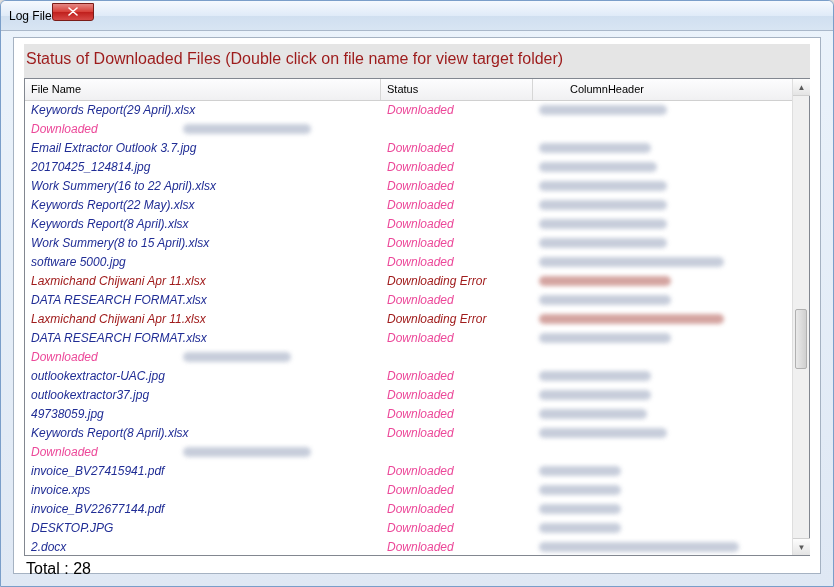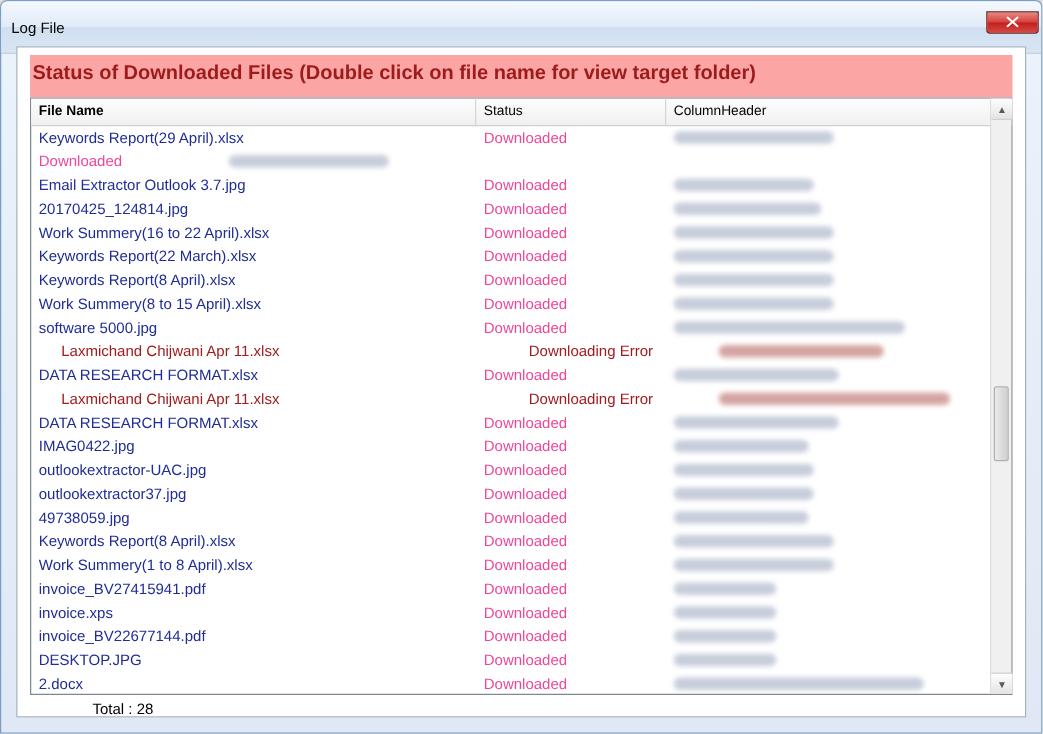--- a/index.html
+++ b/index.html
@@ -15,24 +15,23 @@
     .window {
       width: 834px;
       height: 587px;
       background: linear-gradient(180deg, #ebf3fb 0%, #dfe8f4 100%);
       border: 1px solid #7a9ec9;
       border-radius: 6px 6px 0 0;
       box-shadow: 0 0 3px rgba(0,0,0,0.3);
       position: relative;
     }
     .titlebar {
-      height: 42px;
+      height: 30px;
       display: flex;
       align-items: center;
-      justify-content: space-between;
       padding: 0 2px 0 8px;
       background: linear-gradient(180deg, #f5f9fe 0%, #e0ebf8 50%, #d0dff0 51%, #d8e5f3 100%);
       border-radius: 5px 5px 0 0;
       border-bottom: 1px solid #aab8ca;
     }
     .titlebar-text {
       font-size: 12px;
       color: #000;
     }
     .close-btn {
@@ -52,23 +51,23 @@
     .close-btn svg { display: block; }
     .panel {
       position: absolute;
       left: 12px; right: 12px; top: 36px; bottom: 12px;
       background: #fff;
       border: 1px solid #a5b2c2;
       padding: 6px 10px 4px 10px;
     }
     .panel-title {
       font-size: 16px;
-      font-weight: bold;
+      font-weight: normal;
       color: #9d1b1b;
-      background: #fca5a5;
+      background: #e5e5e5;
       padding: 6px 0 10px 2px;
     }
     .grid {
       border: 1px solid #828790;
       height: 478px;
       position: relative;
       background: #fff;
     }
     .grid-header {
       display: flex;
@@ -77,43 +76,44 @@
       border-bottom: 1px solid #d0d0d0;
     }
     .gh {
       border-right: 1px solid #d6d6d6;
       padding: 4px 6px 0 6px;
       font-size: 11px;
       color: #000;
       cursor: pointer;
       white-space: nowrap;
     }
-    .gh-file { width: 356px; font-weight: bold; }
+    .gh-file { width: 356px; }
     .gh-status { width: 152px; }
-    .gh-col3 { flex: 1; }
+    .gh-col3 { flex: 1; margin-left: 31px; }
     .grid-body {
       position: absolute;
       left: 0; right: 17px; top: 22px; bottom: 0;
       overflow: hidden;
+      font-style: italic;
     }
     .row {
       display: flex;
       height: 19px;
       line-height: 19px;
     }
     .cell {
       padding: 0 6px;
       font-size: 12px;
       white-space: nowrap;
       overflow: hidden;
     }
     .c-file { width: 356px; color: #202d95; cursor: pointer; }
     .c-status { width: 152px; color: #ec4899; }
     .c-col3 { flex: 1; }
-    .row.err .c-file, .row.err .c-status { color: #a01c1c; margin-left: 18px; }
+    .row.err .c-file, .row.err .c-status { color: #a01c1c; }
     .blurcell {
       display: inline-block;
       height: 10px;
       border-radius: 5px;
       background: #c1c8d7;
       filter: blur(2px);
       opacity: 0.9;
       margin-top: 4px;
     }
     .row.err .blurcell { background: #d09b97; }
@@ -137,23 +137,22 @@
       position: absolute;
       left: 2px; right: 2px;
       top: 230px; height: 60px;
       background: linear-gradient(90deg, #eaeaea, #cfcfcf);
       border: 1px solid #b0b0b0;
       border-radius: 2px;
       cursor: pointer;
     }
     .status-line {
       padding: 4px 2px 2px 2px;
-      font-size: 12px;
+      font-size: 16px;
       color: #000;
-      margin-left: 48px;
     }
   </style>
 </head>
 <body>
 
 <div class="window">
   <div class="titlebar">
     <span class="titlebar-text">Log File</span>
     <div class="close-btn">
       <svg width="10" height="9" viewBox="0 0 10 9">
@@ -190,21 +189,21 @@
             <div class="cell c-file">20170425_124814.jpg</div>
             <div class="cell c-status">Downloaded</div>
             <div class="cell c-col3"><span class="blurcell" style="width: 118px;"></span></div>
           </div>
           <div class="row">
             <div class="cell c-file">Work Summery(16 to 22 April).xlsx</div>
             <div class="cell c-status">Downloaded</div>
             <div class="cell c-col3"><span class="blurcell" style="width: 128px;"></span></div>
           </div>
           <div class="row">
-            <div class="cell c-file">Keywords Report(22 March).xlsx</div>
+            <div class="cell c-file">Keywords Report(22 May).xlsx</div>
             <div class="cell c-status">Downloaded</div>
             <div class="cell c-col3"><span class="blurcell" style="width: 128px;"></span></div>
           </div>
           <div class="row">
             <div class="cell c-file">Keywords Report(8 April).xlsx</div>
             <div class="cell c-status">Downloaded</div>
             <div class="cell c-col3"><span class="blurcell" style="width: 128px;"></span></div>
           </div>
           <div class="row">
             <div class="cell c-file">Work Summery(8 to 15 April).xlsx</div>
@@ -230,21 +229,20 @@
             <div class="cell c-file">Laxmichand Chijwani Apr 11.xlsx</div>
             <div class="cell c-status">Downloading Error</div>
             <div class="cell c-col3"><span class="blurcell" style="width: 185px;"></span></div>
           </div>
           <div class="row">
             <div class="cell c-file">DATA RESEARCH FORMAT.xlsx</div>
             <div class="cell c-status">Downloaded</div>
             <div class="cell c-col3"><span class="blurcell" style="width: 132px;"></span></div>
           </div>
           <div class="row">
-            <div class="cell c-file">IMAG0422.jpg</div>
             <div class="cell c-status">Downloaded</div>
             <div class="cell c-col3"><span class="blurcell" style="width: 108px;"></span></div>
           </div>
           <div class="row">
             <div class="cell c-file">outlookextractor-UAC.jpg</div>
             <div class="cell c-status">Downloaded</div>
             <div class="cell c-col3"><span class="blurcell" style="width: 112px;"></span></div>
           </div>
           <div class="row">
             <div class="cell c-file">outlookextractor37.jpg</div>
@@ -255,21 +253,20 @@
             <div class="cell c-file">49738059.jpg</div>
             <div class="cell c-status">Downloaded</div>
             <div class="cell c-col3"><span class="blurcell" style="width: 108px;"></span></div>
           </div>
           <div class="row">
             <div class="cell c-file">Keywords Report(8 April).xlsx</div>
             <div class="cell c-status">Downloaded</div>
             <div class="cell c-col3"><span class="blurcell" style="width: 128px;"></span></div>
           </div>
           <div class="row">
-            <div class="cell c-file">Work Summery(1 to 8 April).xlsx</div>
             <div class="cell c-status">Downloaded</div>
             <div class="cell c-col3"><span class="blurcell" style="width: 128px;"></span></div>
           </div>
           <div class="row">
             <div class="cell c-file">invoice_BV27415941.pdf</div>
             <div class="cell c-status">Downloaded</div>
             <div class="cell c-col3"><span class="blurcell" style="width: 82px;"></span></div>
           </div>
           <div class="row">
             <div class="cell c-file">invoice.xps</div>

